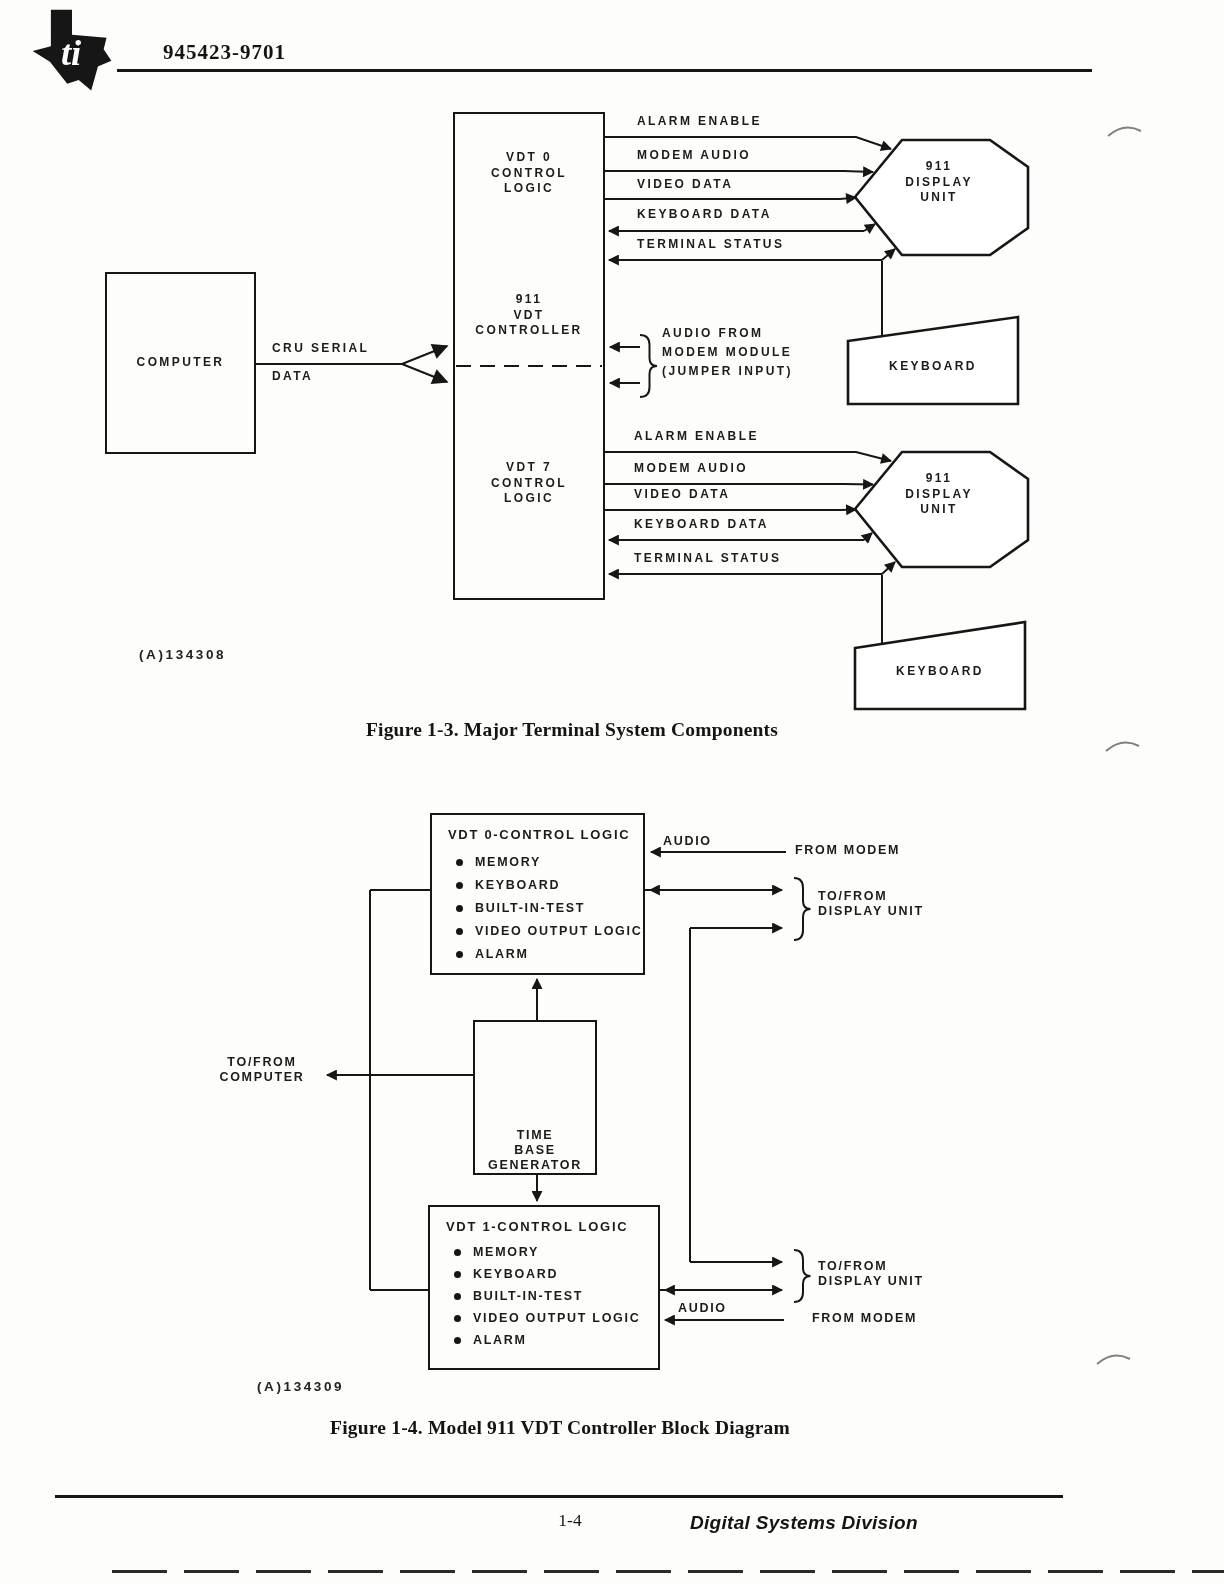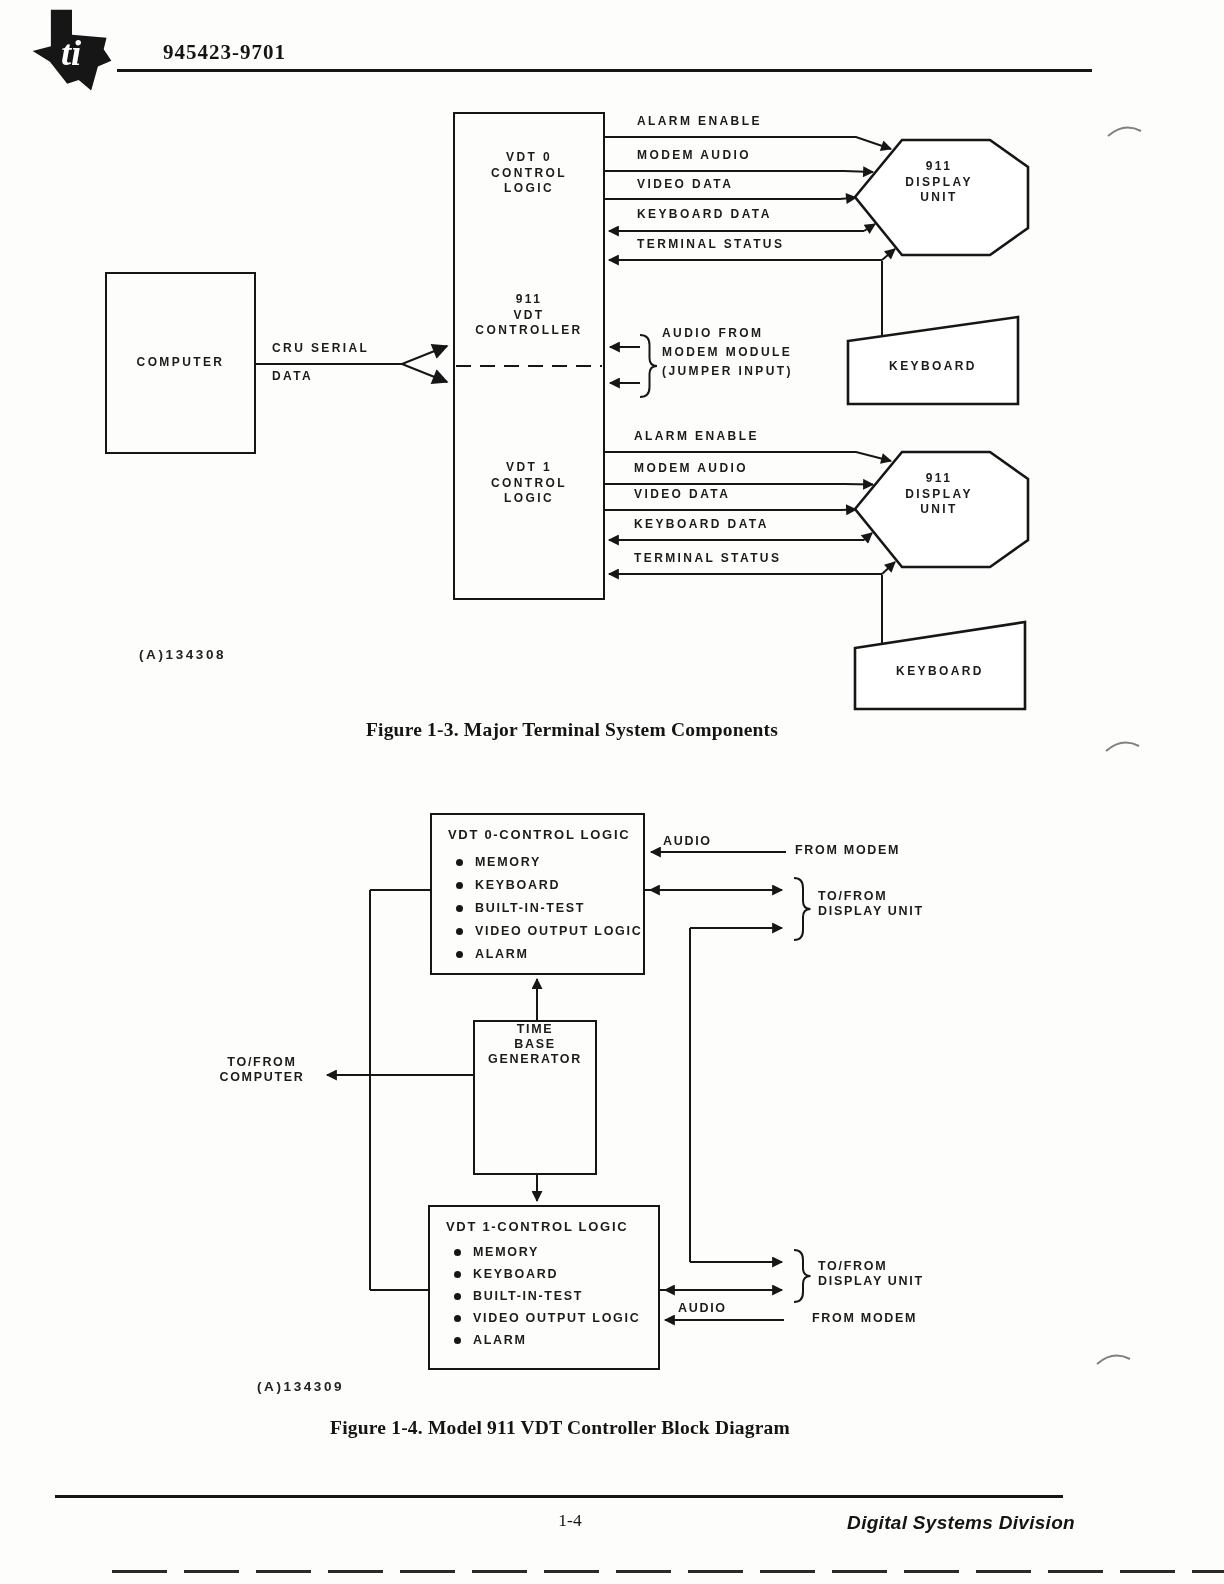--- a/index.html
+++ b/index.html
@@ -16,21 +16,21 @@
   .pn{position:absolute;font-weight:bold;color:#222;letter-spacing:2.6px;font-size:13.5px;margin-left:26px;}
   .brow{position:absolute;display:flex;align-items:center;gap:12px;}
   .dot{width:7px;height:7px;border-radius:50%;background:#161616;flex:none;}
   .btxt{font-weight:bold;color:#1b1b1b;letter-spacing:1.7px;font-size:12.5px;white-space:nowrap;}
   .bt{position:absolute;font-weight:bold;color:#1b1b1b;letter-spacing:1.7px;font-size:13px;white-space:nowrap;}
   .rule{position:absolute;background:#161616;}
   svg.overlay{position:absolute;left:0;top:0;}
   .docnum{position:absolute;font-family:"Liberation Serif",serif;font-weight:bold;
           font-size:21px;letter-spacing:1px;color:#141414;}
   .division{position:absolute;font-weight:bold;font-style:italic;font-size:19px;
-            color:#141414;text-align:right;letter-spacing:0.3px;}
+            color:#141414;letter-spacing:0.3px;}
   .pagenum{position:absolute;font-family:"Liberation Serif",serif;font-size:17.5px;
            color:#141414;text-align:center;}
   .pagedash{position:absolute;left:112px;top:1570px;width:1112px;height:3px;
             background:repeating-linear-gradient(90deg,#2a2a2a 0 55px,transparent 55px 72px);}
 </style>
 </head>
 <body>
 
 <div class="page">
 
@@ -122,21 +122,21 @@
     <div class="lbl" style="position:static">COMPUTER</div>
   </div>
 
   <div class="box" style="left:453px;top:112px;width:152px;height:488px">
     <div class="lbl ctr" style="left:0;top:36px;width:100%">VDT 0
 CONTROL
 LOGIC</div>
     <div class="lbl ctr" style="left:0;top:178px;width:100%">911
 VDT
 CONTROLLER</div>
-    <div class="lbl ctr" style="left:0;top:346px;width:100%">VDT 1
+    <div class="lbl ctr" style="left:0;top:346px;width:100%">VDT 7
 CONTROL
 LOGIC</div>
   </div>
 
   <div class="lbl" style="left:272px;top:341px">CRU SERIAL</div>
   <div class="lbl" style="left:272px;top:369px">DATA</div>
 
   <div class="lbl" style="left:637px;top:114px">ALARM ENABLE</div>
   <div class="lbl" style="left:637px;top:148px">MODEM AUDIO</div>
   <div class="lbl" style="left:637px;top:177px">VIDEO DATA</div>
@@ -182,21 +182,21 @@
     <div class="brow" style="left:24px;top:109px">
       <span class="dot"></span>
       <span class="btxt">VIDEO OUTPUT LOGIC</span>
     </div>
     <div class="brow" style="left:24px;top:132px">
       <span class="dot"></span>
       <span class="btxt">ALARM</span>
     </div>
   </div>
 
-  <div class="box" style="left:473px;top:1020px;width:124px;height:155px;display:flex;align-items:flex-start;justify-content:center">
+  <div class="box" style="left:473px;top:1020px;width:124px;height:155px;display:flex;align-items:flex-end;justify-content:center">
     <div class="lbl sm ctr" style="position:static">TIME
 BASE
 GENERATOR</div>
   </div>
 
   <div class="box" style="left:428px;top:1205px;width:232px;height:165px">
     <div class="bt" style="left:16px;top:12px">VDT 1-CONTROL LOGIC</div>
     <div class="brow" style="left:24px;top:38px">
       <span class="dot"></span>
       <span class="btxt">MEMORY</span>

